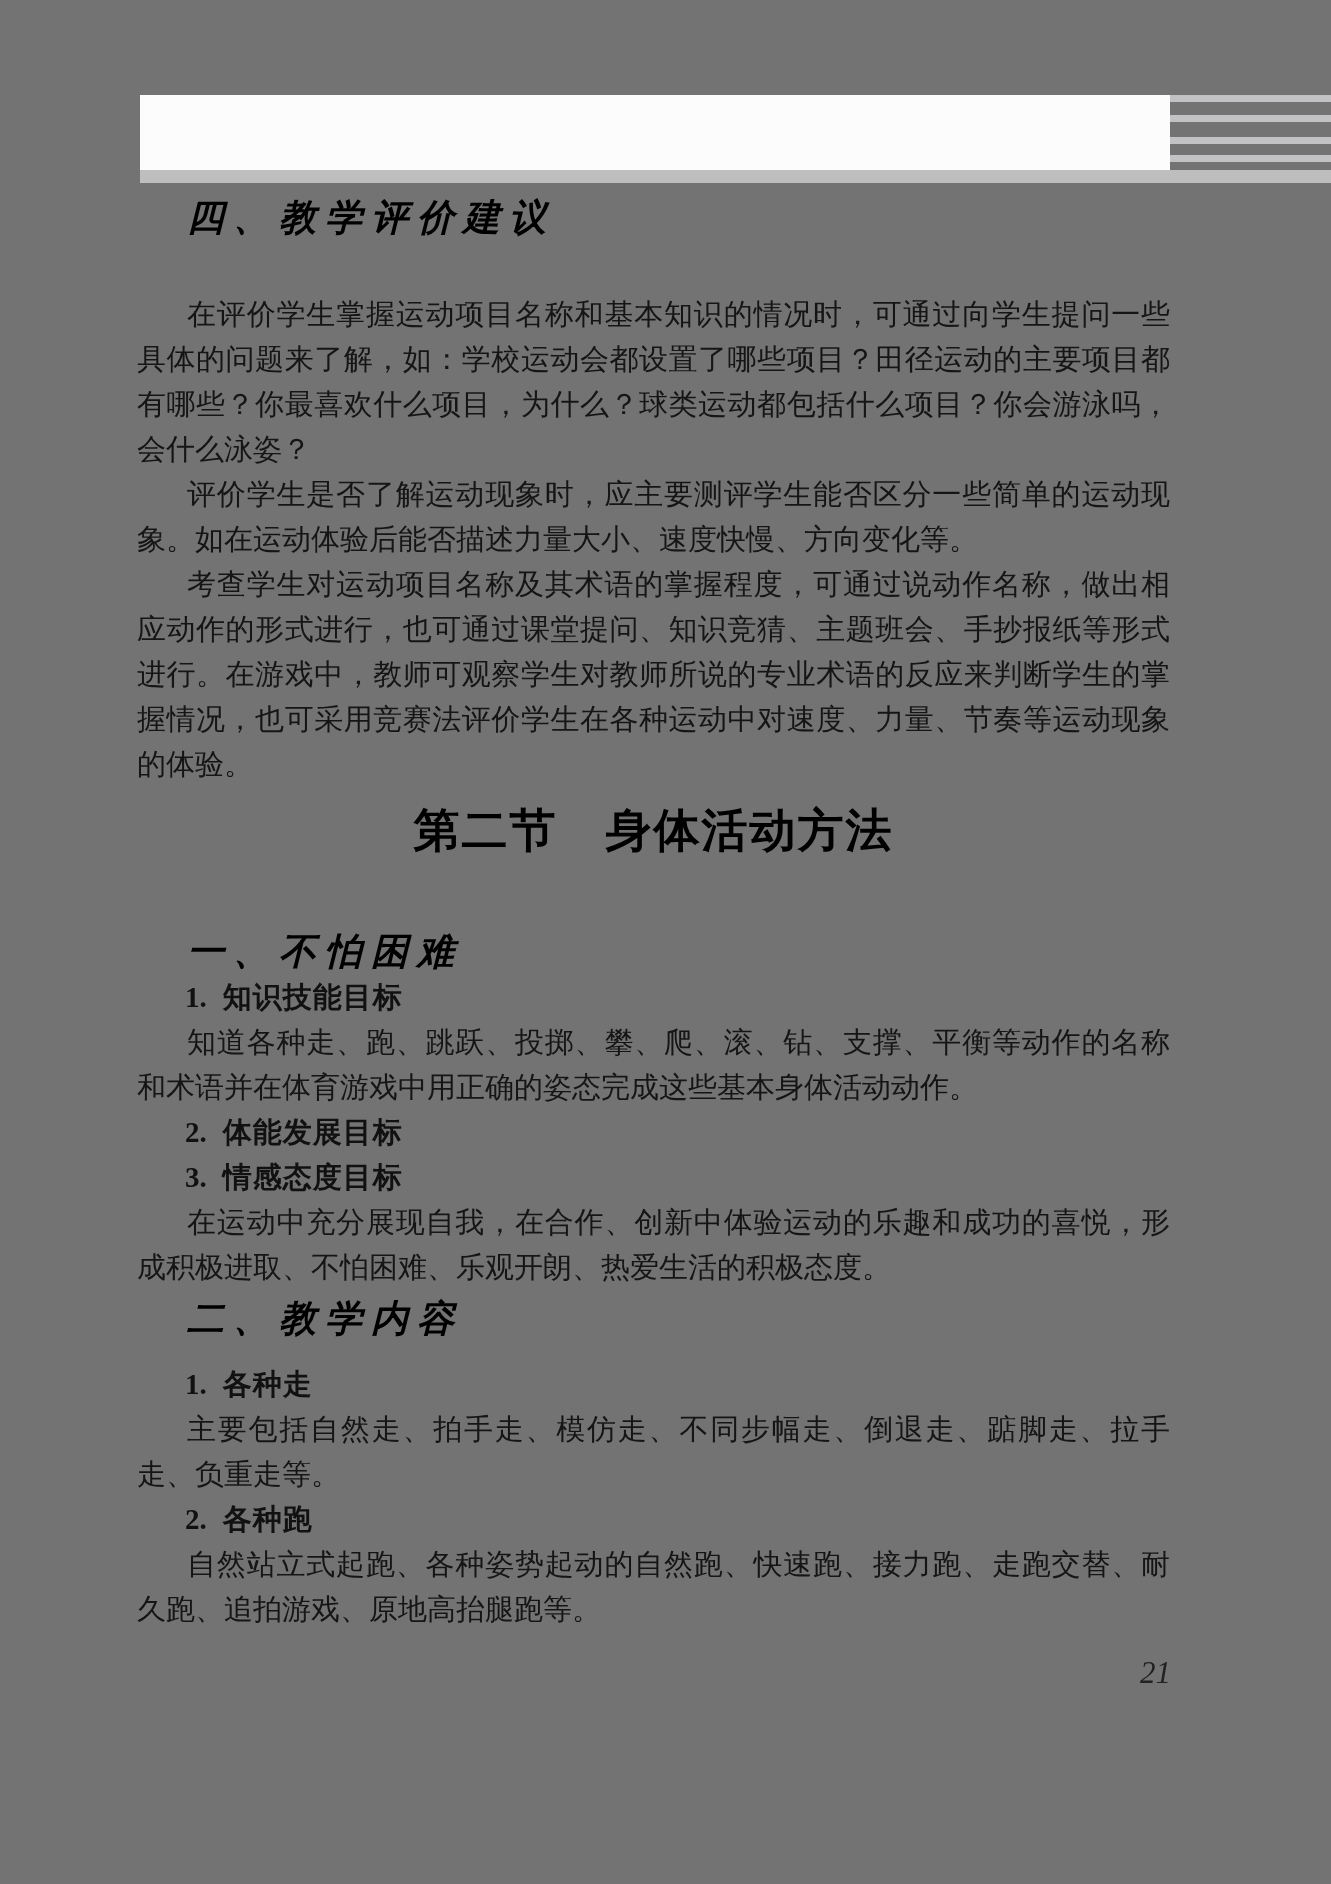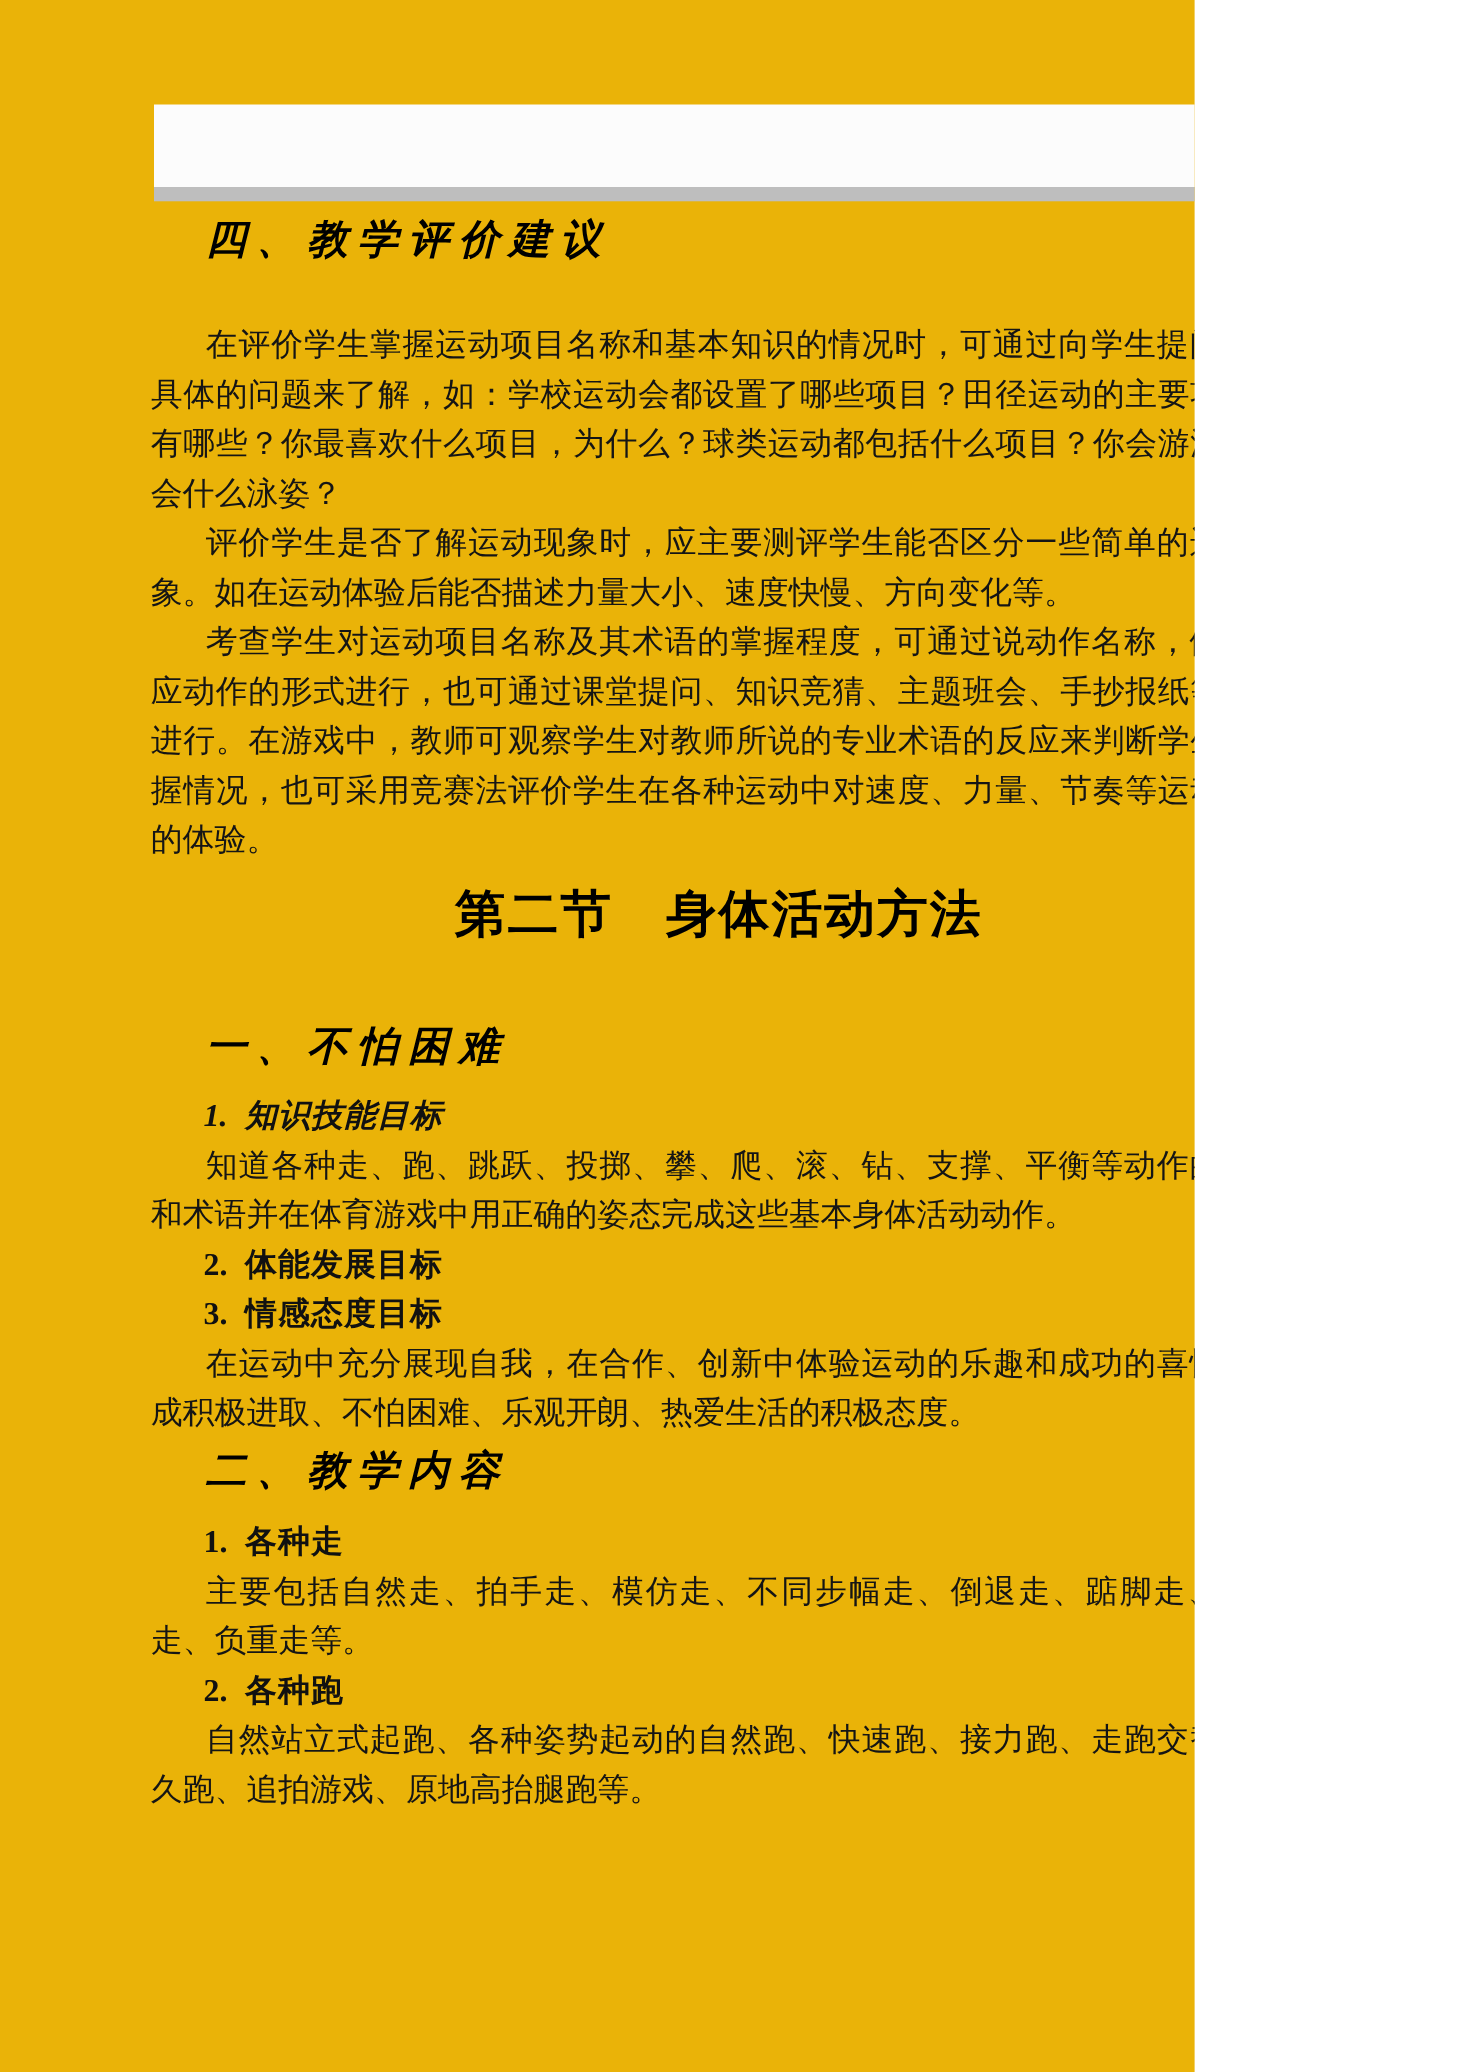--- a/index.html
+++ b/index.html
@@ -1,20 +1,20 @@
 <!DOCTYPE html>
 <html><head>
 <meta charset="utf-8">
 <style>
   html,body{margin:0;padding:0;background:#ffffff;}
   .page{
     position:relative;
-    width:1086px;
+    width:1331px;
     height:1884px;
-    background:#eab308;
+    background:#737373;
     overflow:hidden;
     font-family:"Liberation Serif", serif;
     color:#111111;
   }
   
   .header-band{
     position:absolute; left:140px; top:95px;
     width:1030px; height:75px;
     background:#fcfcfc;
   }
@@ -73,21 +73,21 @@
     font-weight:bold;
   }
   .subhead .num{
     font-family:"Liberation Serif", serif;
     margin-right:16px;
   }
   .subhead .subhead-title{
     font-family:"Liberation Sans", sans-serif;
     letter-spacing:1px;
   }
-  .sh-gap{margin-top:18px;font-style:italic;}
+  .sh-gap{}
   .sh-gap-sm{margin-top:20px;}
   .para-tight{margin-top:5px;}
   .page-number{
     position:absolute;
     left:1140px; top:1655px;
     font-family:"Liberation Serif", serif;
     font-style:italic;
     font-size:31px;
     color:#222222;
   }

